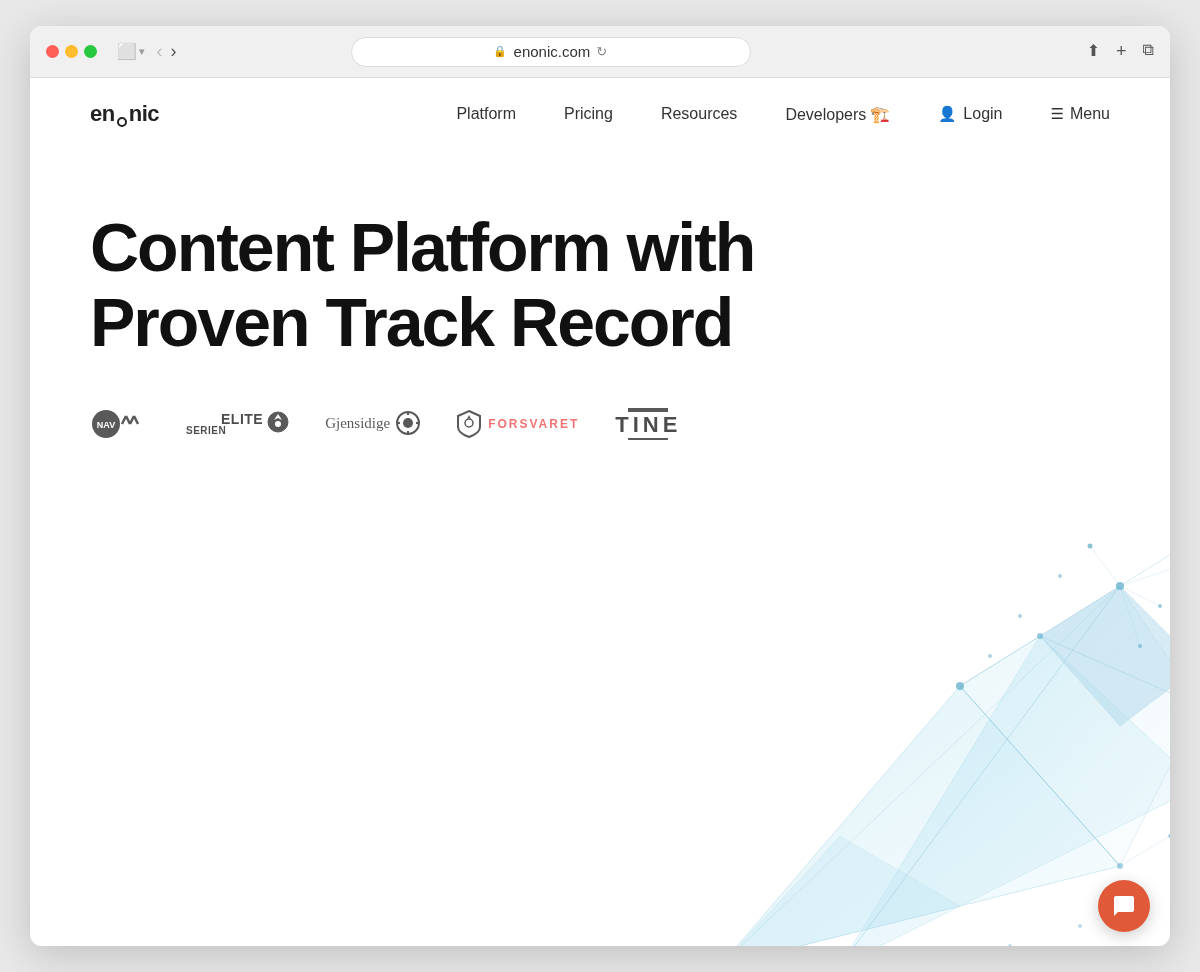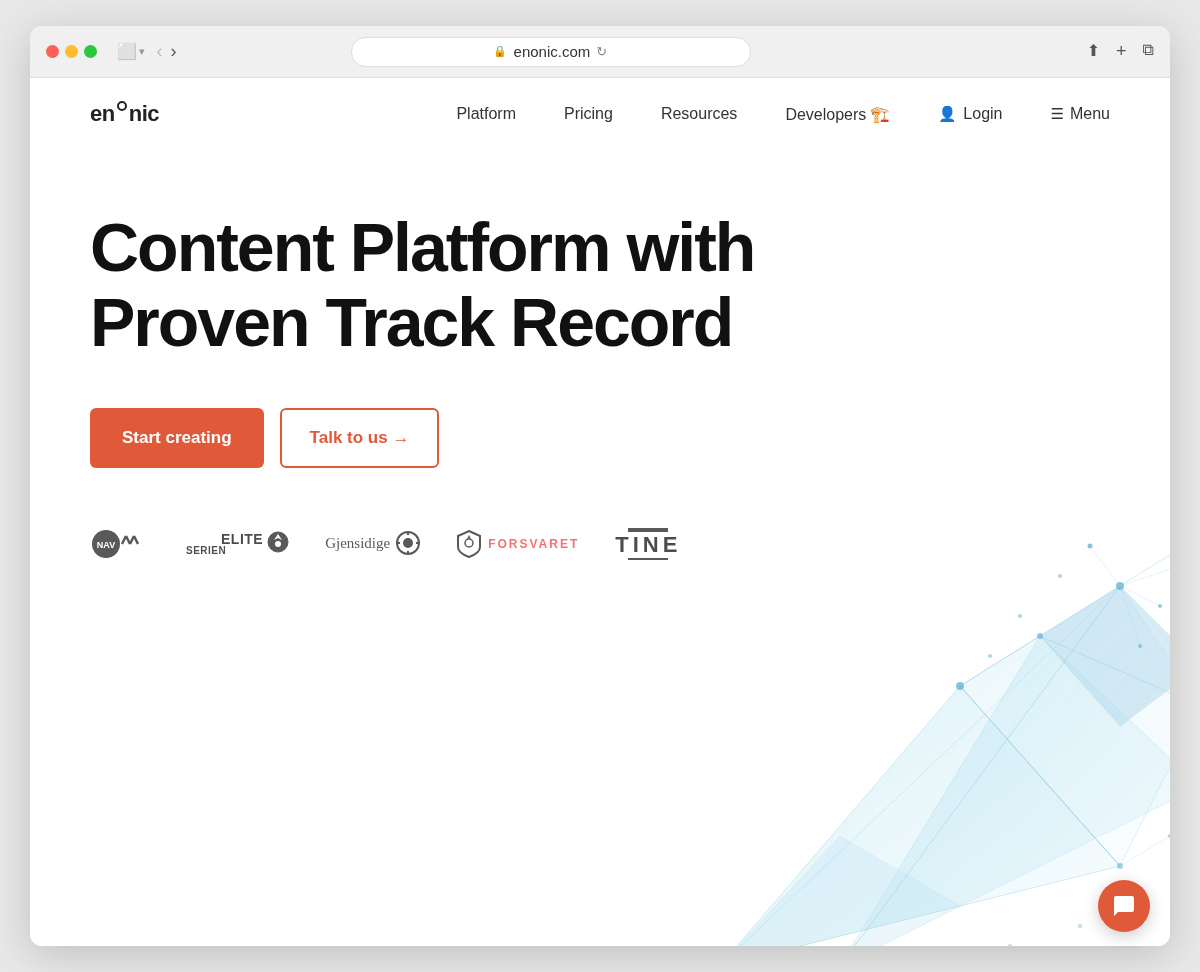--- a/index.html
+++ b/index.html
@@ -114,21 +114,21 @@
     .nav-logo {
       font-size: 22px;
       font-weight: 600;
       color: #222;
       letter-spacing: -0.5px;
       flex-shrink: 0;
     }
 
     .nav-logo span {
       display: inline-flex;
-      align-items: flex-start;
+      align-items: flex-end;
     }
 
     .nav-links {
       display: flex;
       align-items: center;
       gap: 48px;
       margin-left: auto;
       list-style: none;
     }
 
@@ -385,24 +385,20 @@
           <line x1="530" y1="350" x2="480" y2="380" stroke="#88c4de" stroke-width="0.5" opacity="0.4"></line>
         </svg>
       </div>
 
       <div class="hero-text">
         <h1 class="hero-title">
           <span>Content Platform with</span><br>
           <span>Proven Track Record</span>
         </h1>
 
-        <div class="hero-buttons">
-          <button class="btn-primary">Start creating</button>
-          <button class="btn-secondary">Talk to us →</button>
-        </div>
 
         <div class="partner-logos">
 
           <div class="partner-logo">
             <svg width="60" height="32" viewBox="0 0 60 32">
               <circle cx="16" cy="16" r="14" fill="#222"></circle>
               <text x="16" y="20" font-size="9" font-weight="700" fill="white" text-anchor="middle" font-family="sans-serif">NAV</text>
               <line x1="32" y1="16" x2="36" y2="8" stroke="#222" stroke-width="2.5"></line>
               <line x1="36" y1="8" x2="40" y2="16" stroke="#222" stroke-width="2.5"></line>
               <line x1="40" y1="16" x2="44" y2="8" stroke="#222" stroke-width="2.5"></line>

